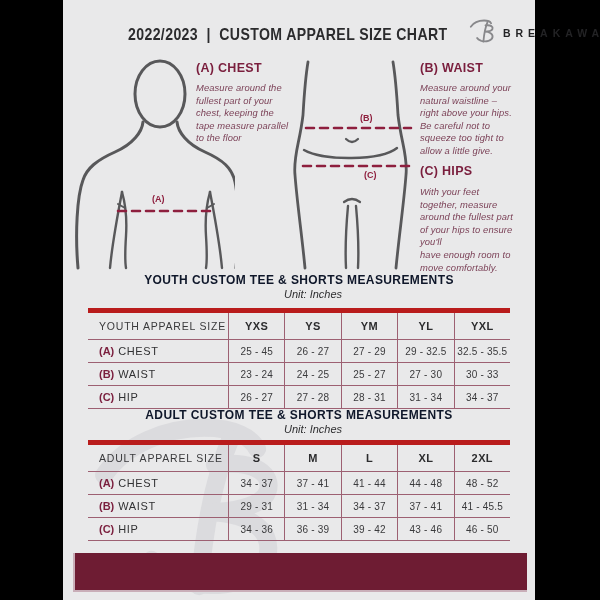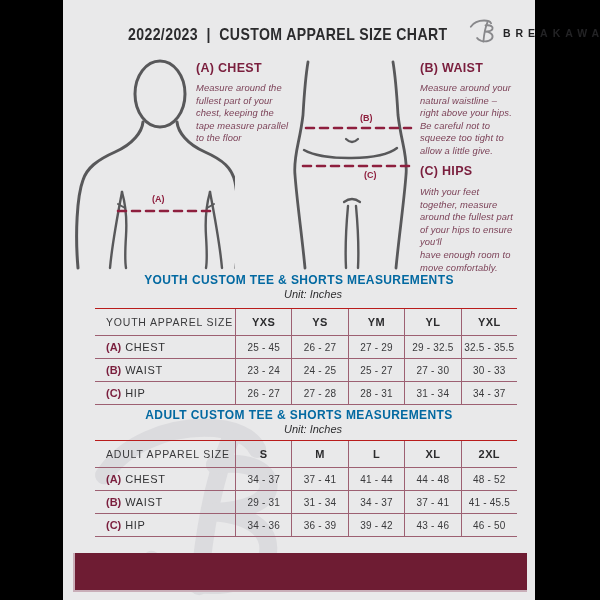--- a/index.html
+++ b/index.html
@@ -18,26 +18,26 @@
 
   
   .guide-heading{position:absolute;font-weight:700;font-size:12.5px;color:#7a1e3d;letter-spacing:.3px;}
   .guide-body{position:absolute;font-style:italic;font-size:9.4px;line-height:1.34;
               color:#7c4258;white-space:pre-line;letter-spacing:.1px;}
   .marker{position:absolute;font-weight:700;font-size:9px;color:#8e1f3e;}
   .figure{position:absolute;}
 
   
   .section-title{position:absolute;left:0;width:472px;text-align:center;
-                 font-weight:700;font-size:12px;color:#0369a1;letter-spacing:.4px;}
+                 font-weight:700;font-size:12px;color:#0f172a;letter-spacing:.4px;}
   .section-unit{position:absolute;left:0;width:500px;text-align:center;
                 font-style:italic;font-size:11px;color:#2d2d2f;}
 
   
-  .size-table{position:absolute;left:32px;width:422px;border-top:1px solid #b91c1c;
+  .size-table{position:absolute;left:25px;width:422px;border-top:5px solid #b91c1c;
               background:transparent;z-index:2;}
   .trow{display:grid;grid-template-columns:140px 1fr 1fr 1fr 1fr 1fr;
         border-bottom:1px solid #9d6072;}
   .trow.thead{height:26px;}
   .trow.tdata{height:22px;}
   .tcell{display:flex;align-items:center;justify-content:center;
          border-left:1px solid #9d6072;overflow:hidden;}
   .tcell.first{border-left:none;justify-content:flex-start;padding-left:11px;}
   .tcell.size{font-weight:700;font-size:11px;color:#2c2c2e;letter-spacing:.4px;}
   .tcell.headlabel{font-size:10.5px;letter-spacing:.8px;color:#3a3a3c;}

